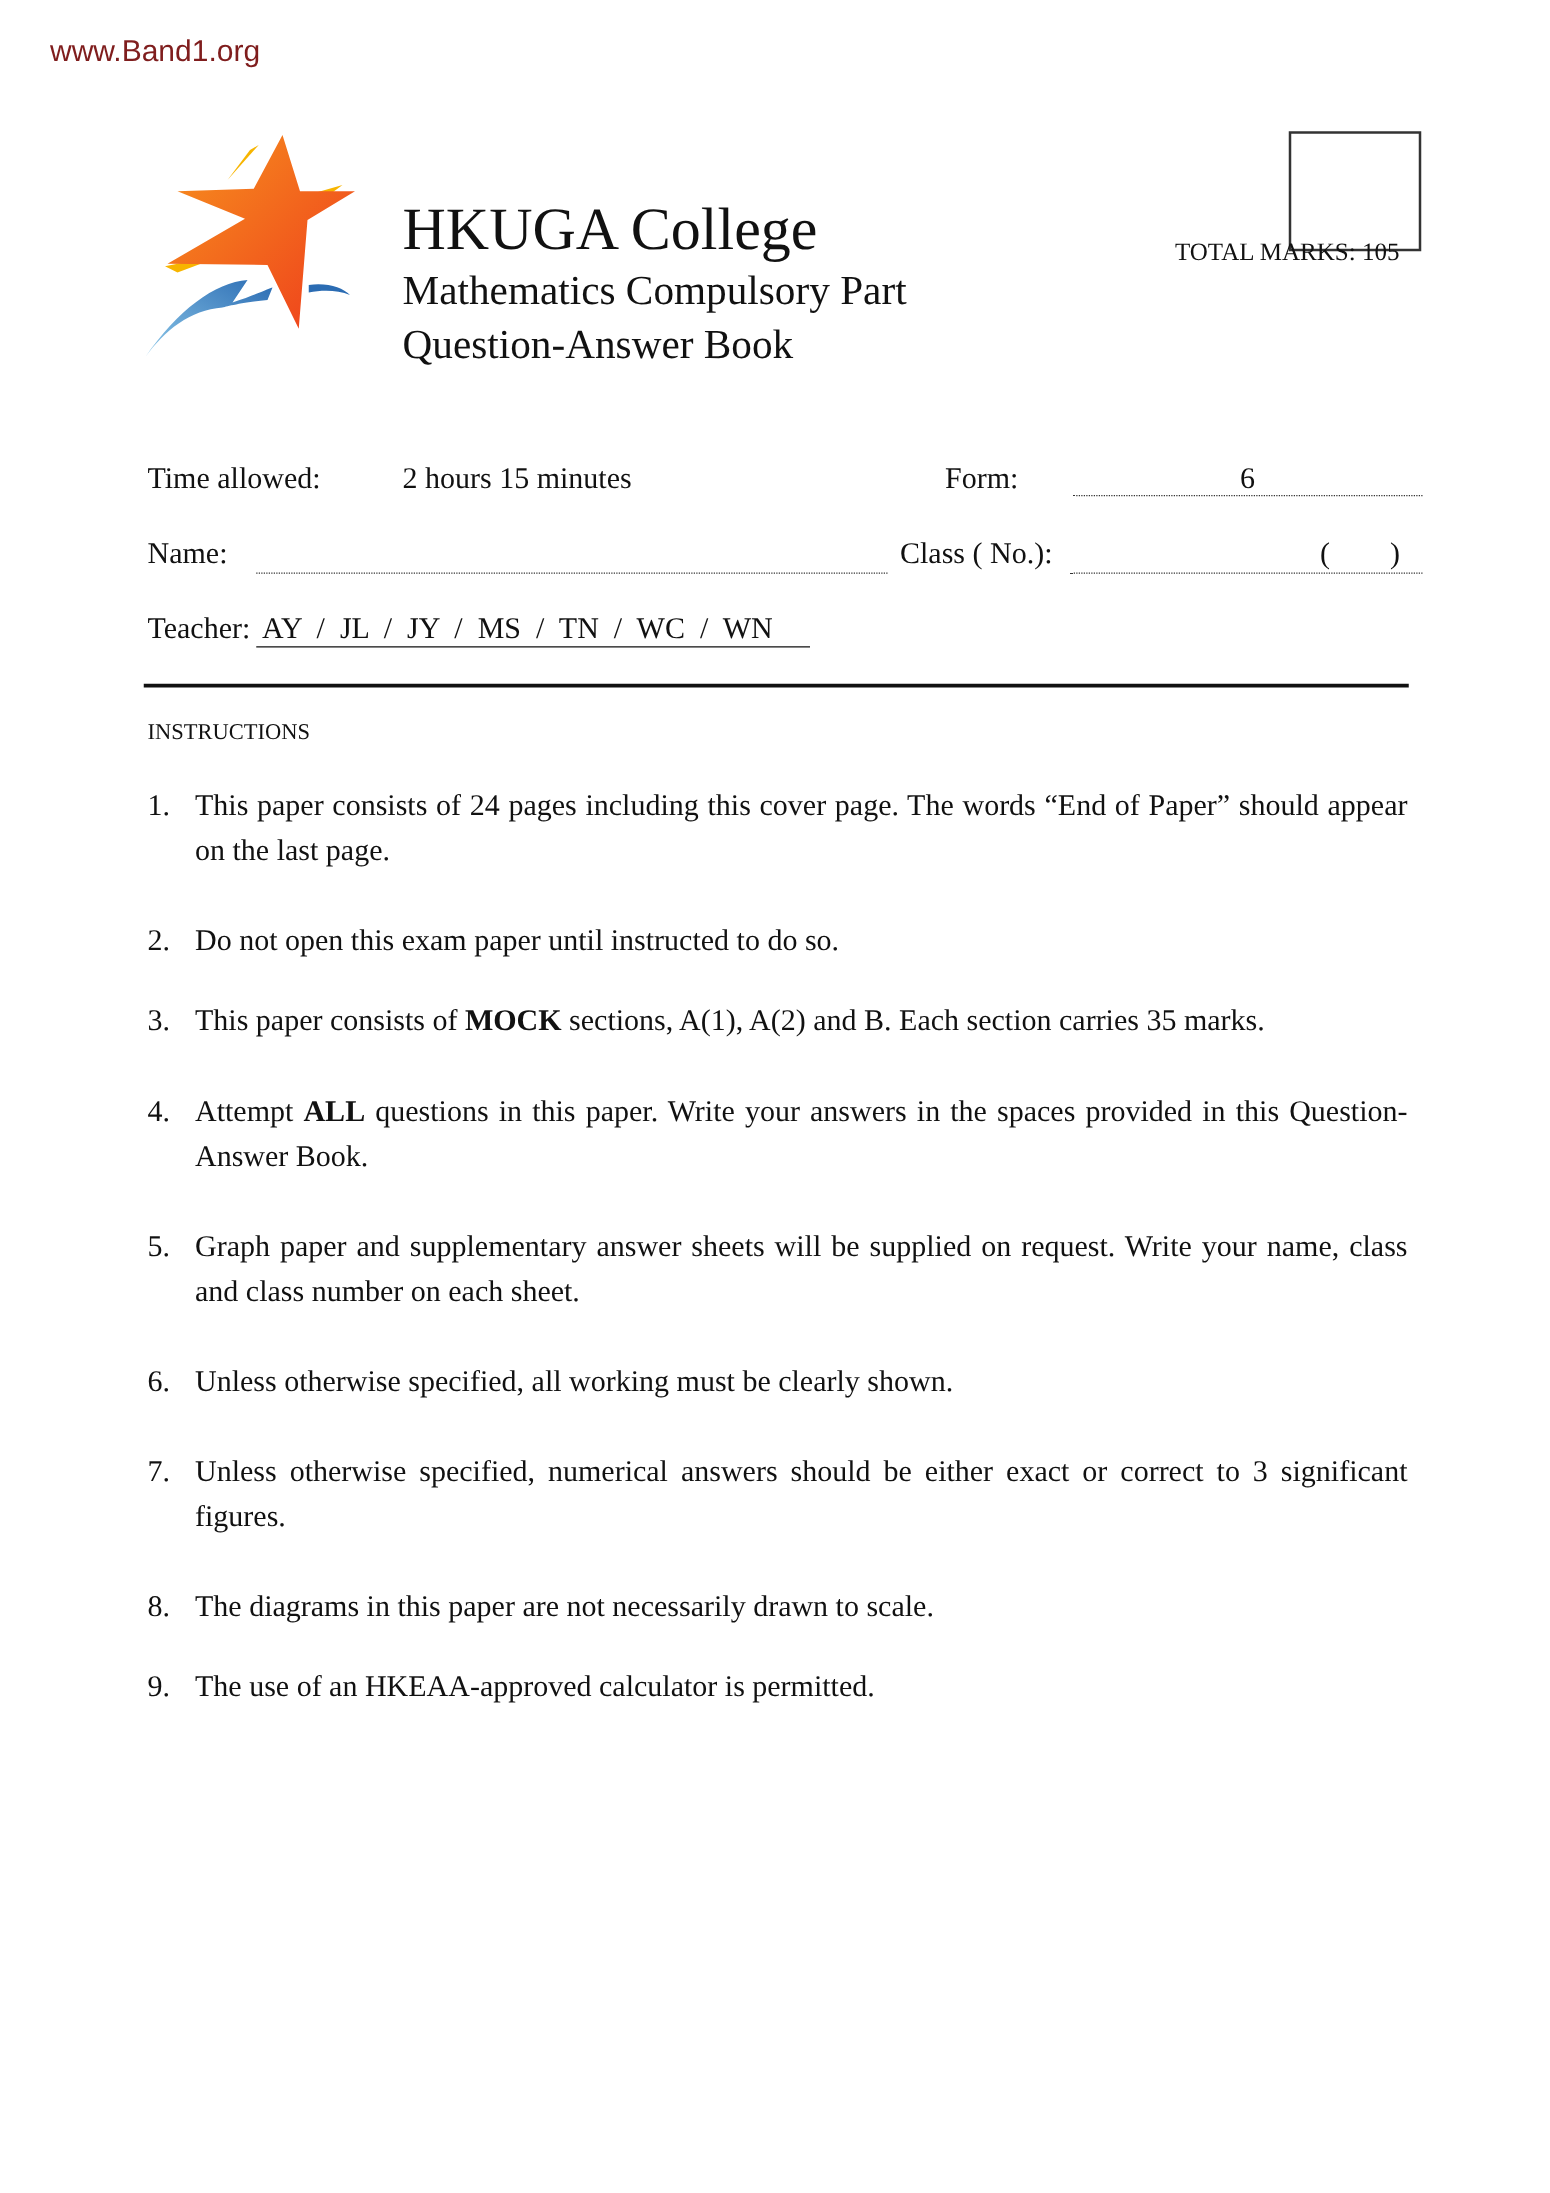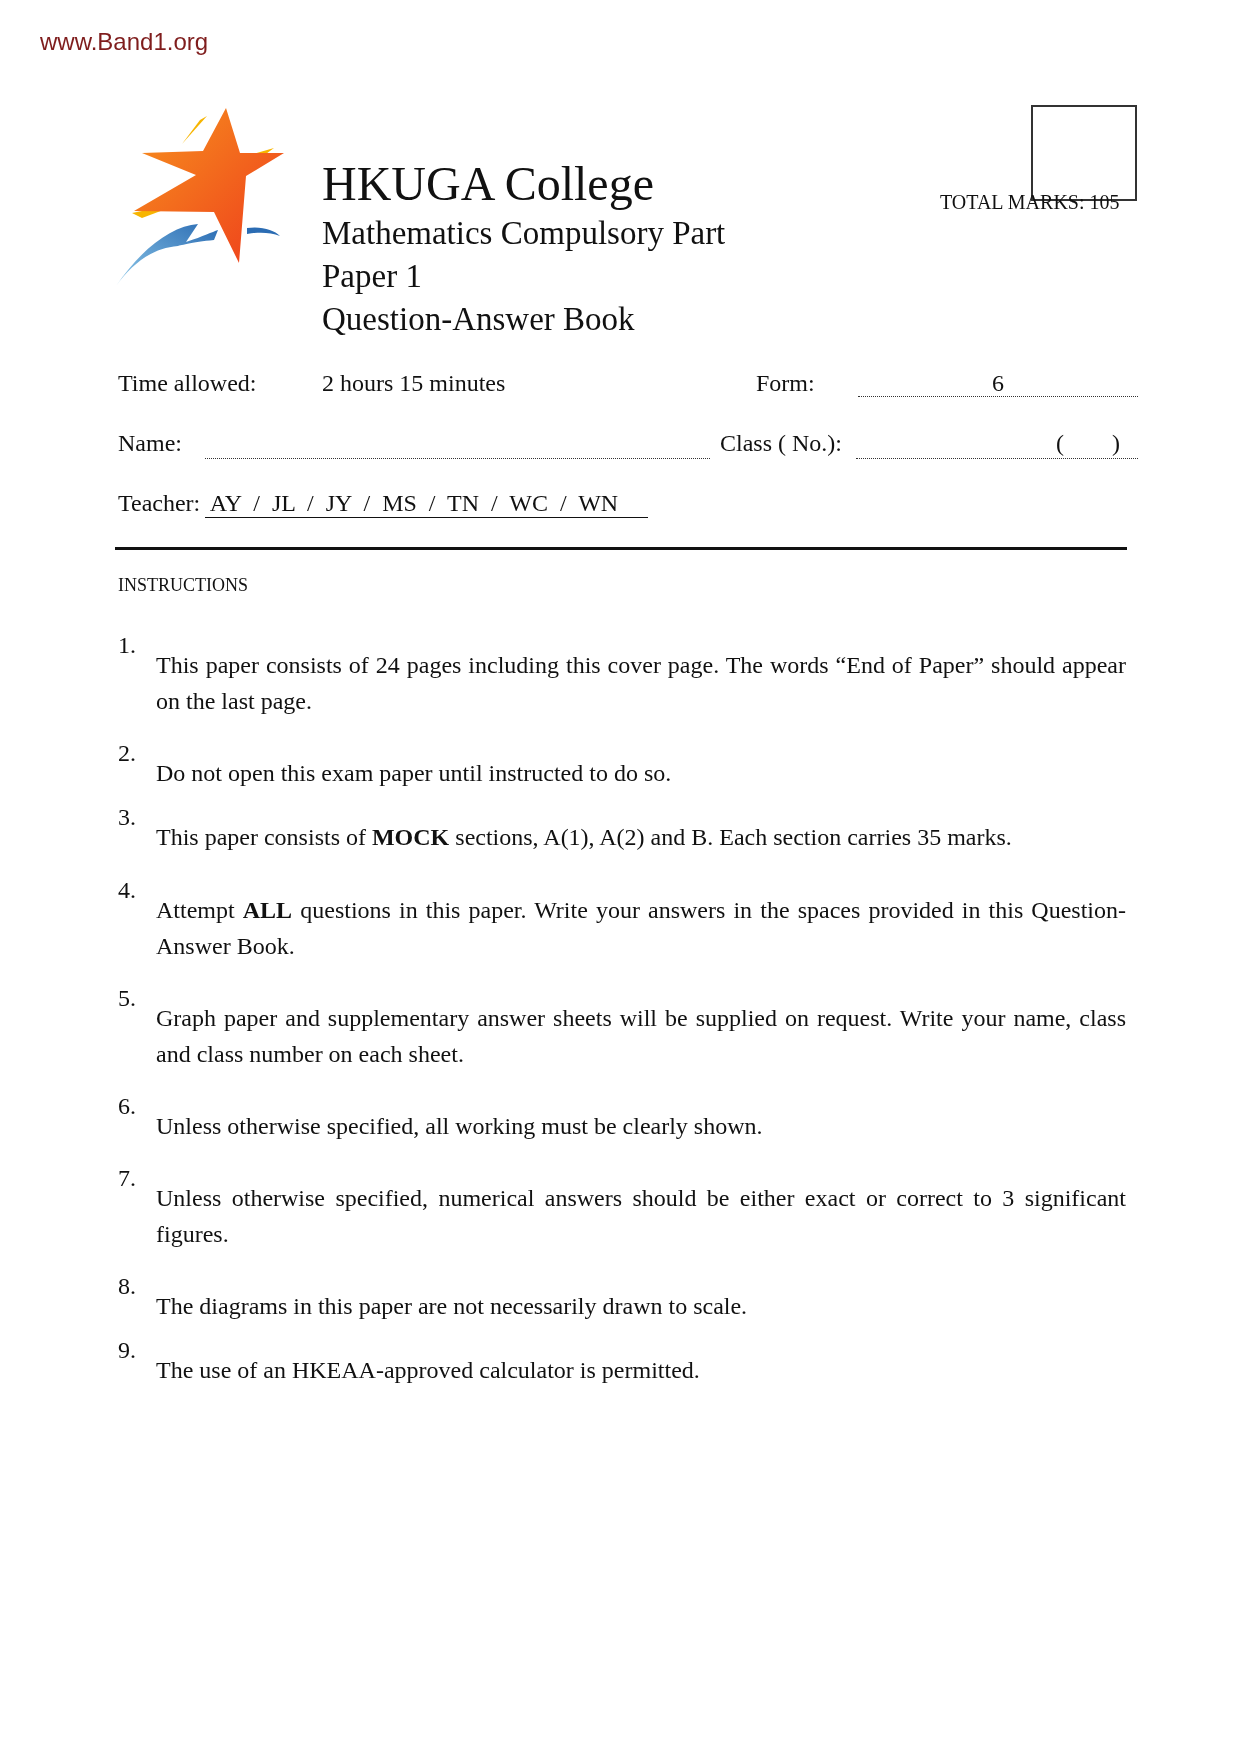--- a/index.html
+++ b/index.html
@@ -24,21 +24,21 @@
     .dotted { border-bottom: 1px dotted #333; height: 0; }
 
     #teacher-line { left: 205px; top: 510px; font-size: 24px; border-bottom: 1.5px solid #111; padding-right: 30px; white-space: pre; }
 
     #rule { left: 115px; top: 547px; width: 1012px; height: 3px; background: #111; }
 
     #instructions-heading { left: 118px; top: 575px; font-size: 18px; }
 
     .instr { position: absolute; left: 118px; width: 1008px; font-size: 24px; line-height: 36px; }
     .instr .num { position: absolute; left: 0; top: 0; width: 38px; }
-    .instr .txt { margin-left: 38px; text-align: justify; text-align-last: left; margin-top: 20px; }
+    .instr .txt { margin-left: 38px; text-align: justify; text-align-last: left; }
     .instr b { font-weight: bold; }
   </style>
 </head>
 <body>
 
 <div class="abs sans" id="watermark">www.Band1.org</div>
 
 <div class="abs" id="logo">
   <svg width="180" height="205" viewBox="0 0 180 205">
     <defs>
@@ -59,21 +59,20 @@
     <polygon points="114,0 128,45 172,45 134,68 127,155 102,104 22,103 84,67 30,45 91,43" fill="url(#starGrad)"></polygon>
 
     <path d="M4,178 C30,140 60,118 86,116 L74,134 C92,128 100,124 106,122 L102,132 C80,134 66,138 66,138 C40,140 20,156 4,178 Z" fill="url(#blueGrad)"></path>
     <path d="M135,120 C150,118 162,122 168,128 C158,124 146,124 135,126 Z" fill="#2b6cb3"></path>
   </svg>
 </div>
 
 <div class="abs title-block serif">
   <div class="school">HKUGA College</div>
   <div class="line">Mathematics Compulsory Part</div>
-  <div class="line">Paper 1</div>
   <div class="line">Question-Answer Book</div>
 </div>
 
 <div class="abs" id="score-box"></div>
 <div class="abs serif" id="total-marks">TOTAL MARKS: 105</div>
 
 <div class="abs serif field-label" style="left:118px; top:370px;">Time allowed:</div>
 <div class="abs serif field-value" style="left:322px; top:370px;">2 hours 15 minutes</div>
 
 <div class="abs serif field-label" style="left:756px; top:370px;">Form:</div>

